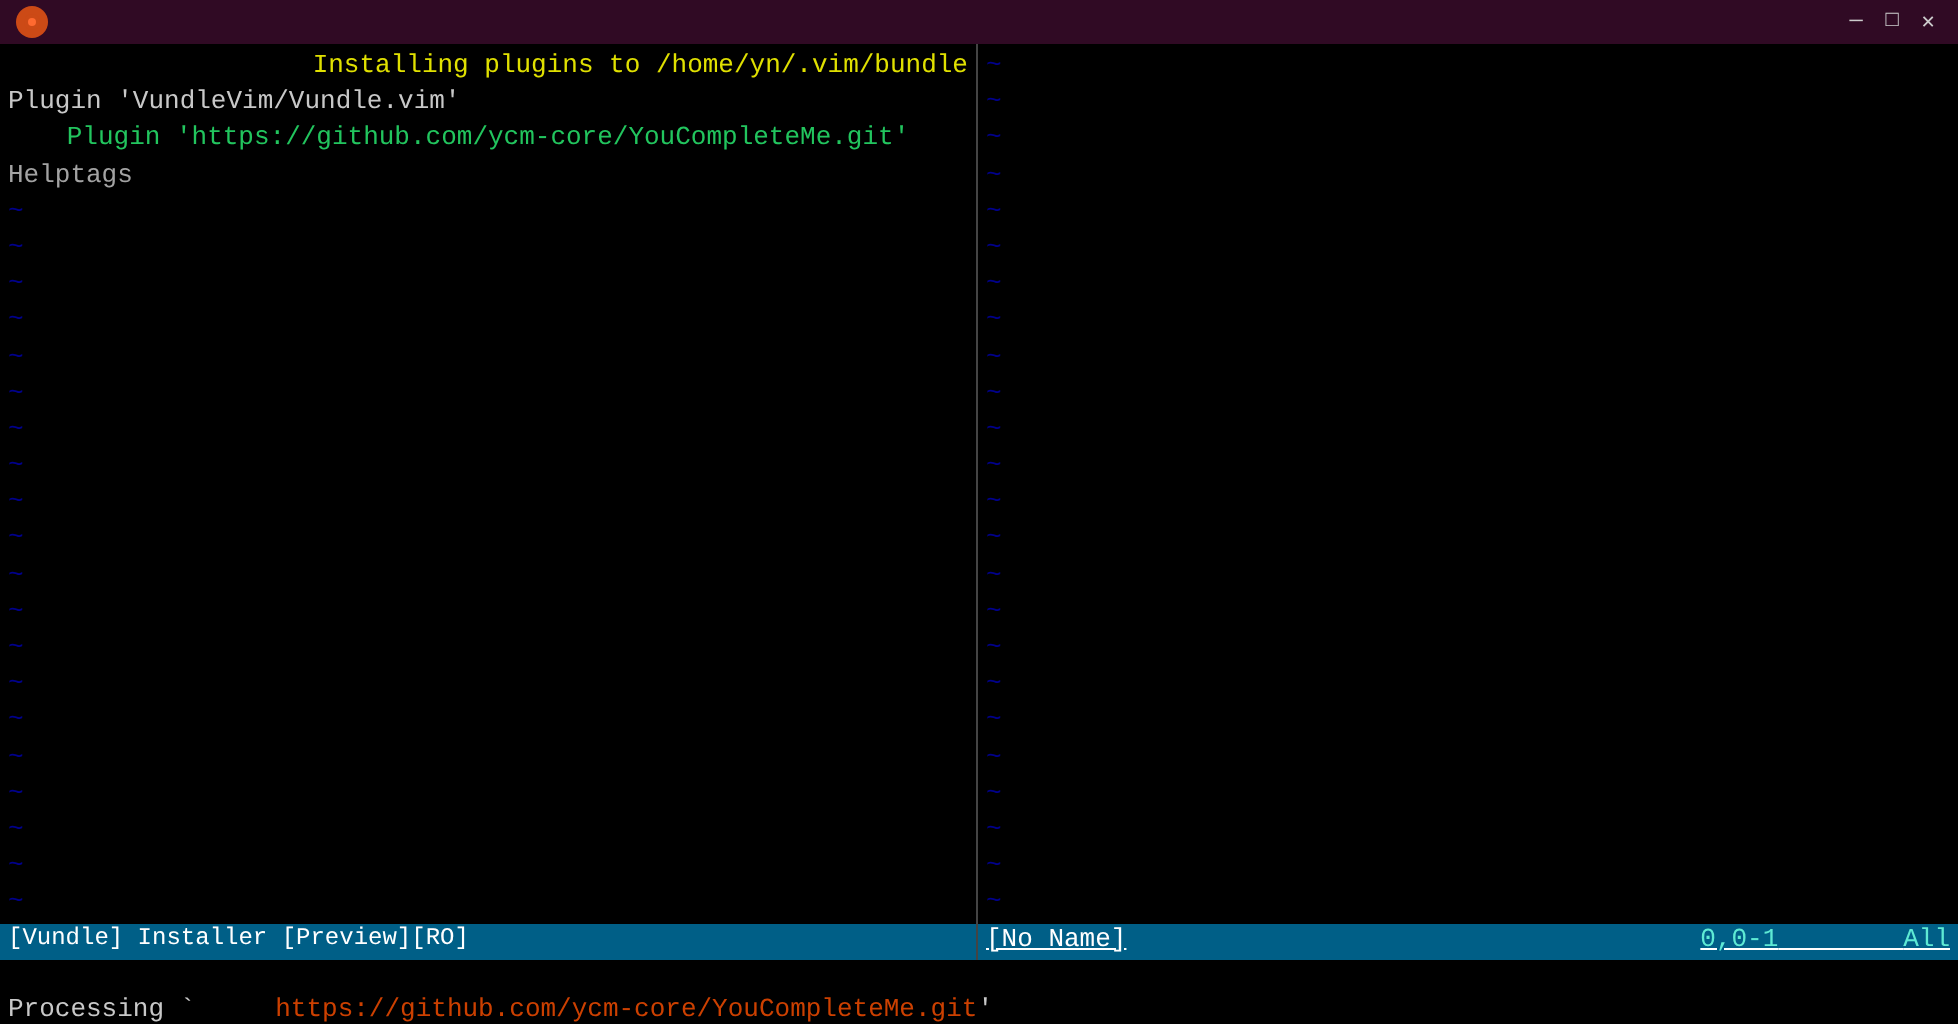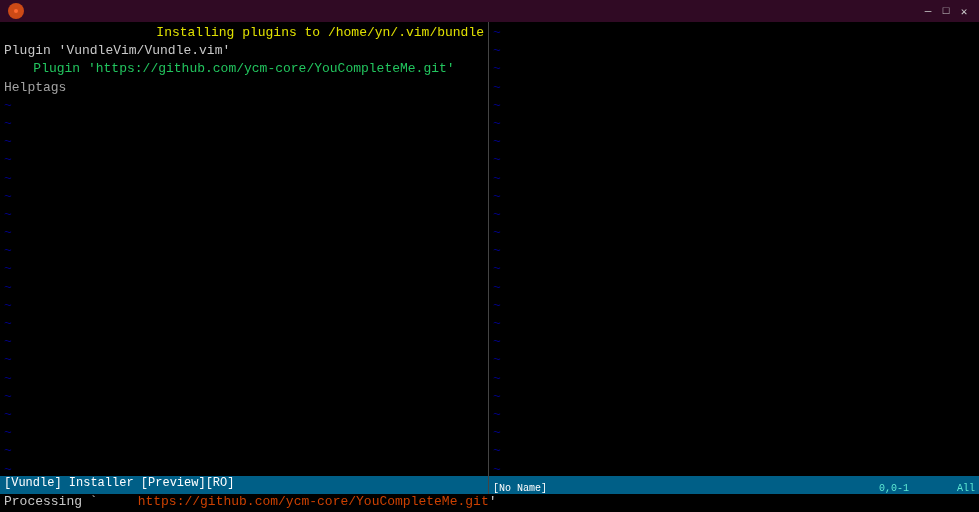--- a/index.html
+++ b/index.html
@@ -155,23 +155,24 @@
       padding: 0 4px;
       font-size: 12px;
       border-right: 1px solid #444;
     }
 
     .status-right {
       flex: 1;
       background: #005f87;
       color: #ffffff;
       display: flex;
-      align-items: flex-end;
+      align-items: flex-start;
       padding: 0 4px;
-      font-size: 10px;
+      font-size: 13px;
+      text-decoration: underline;
     }
 
     .status-left-name {
       color: #ffffff;
     }
 
     .status-position-left {
       margin-left: auto;
       color: #ffffff;
       margin-top: 36px;
@@ -181,25 +182,25 @@
       color: #ffffff;
     }
 
     .status-position-right {
       margin-left: auto;
       color: #5eead4;
     }
 
     
     .cmdline {
-      height: 18px;
+      height: 32px;
       background: #000;
       color: #c8c8c8;
       display: flex;
-      align-items: flex-start;
+      align-items: flex-end;
       padding: 0 4px;
       font-size: 13px;
     }
 
     .cmd-text-orange {
       color: #cc4000;
       padding-left: 40px;
     }
   </style>
 </head>

